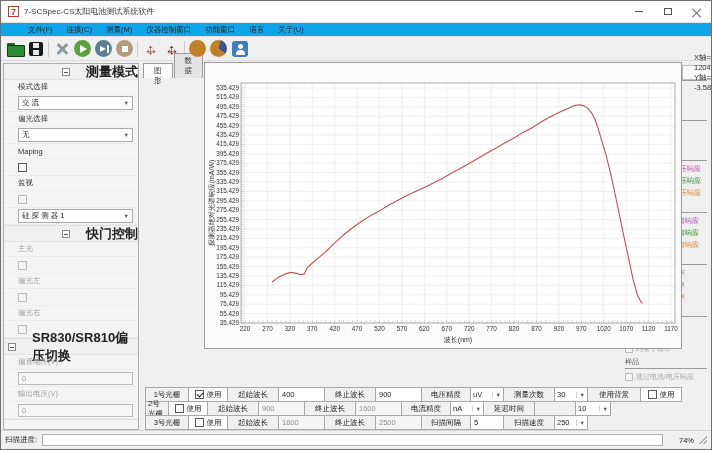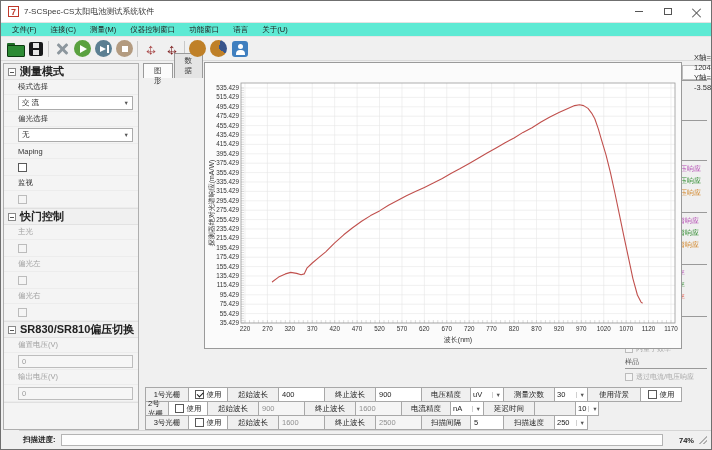--- a/index.html
+++ b/index.html
@@ -17,21 +17,21 @@
   .title-text{font-size:8px;color:#333;}
   .wctrl{margin-left:auto;display:flex;height:100%;}
   .wbtn{width:29px;height:100%;display:flex;align-items:center;justify-content:center;color:#444;}
   .glyph-min{width:8px;height:1px;background:#555;display:block;}
   .glyph-max{width:8px;height:7px;border:1px solid #555;display:block;}
   .glyph-close{position:relative;width:9px;height:9px;display:block;}
   .glyph-close::before,.glyph-close::after{content:"";position:absolute;left:4px;top:0;width:1px;height:12px;background:#555;}
   .glyph-close::before{transform:rotate(45deg);}
   .glyph-close::after{transform:rotate(-45deg);}
   
-  .menubar{height:14px;display:flex;align-items:center;background:#5eead4;padding-left:4px;border-bottom:1px solid #e5e5e5;}
+  .menubar{height:14px;display:flex;align-items:center;background:#0ea5e9;padding-left:20px;border-bottom:1px solid #e5e5e5;}
   .menu-item{padding:0 7px;font-size:7.5px;color:#222;height:100%;display:flex;align-items:center;}
   
   .toolbar{height:24px;display:flex;align-items:center;padding-left:3px;background:#f0f0f0;border-bottom:1px solid #dadada;}
   .tbtn{width:21px;height:21px;display:flex;align-items:center;justify-content:center;margin:0;}
   .tbsep{width:1px;height:16px;background:#c9c9c9;margin:0 2px;}
   .ic{position:relative;width:18px;height:18px;display:flex;align-items:center;justify-content:center;}
   .i-open::before{content:"";position:absolute;left:1px;top:3px;width:8px;height:4px;background:#1f6b26;border-radius:1px;}
   .i-open::after{content:"";position:absolute;left:1px;top:5px;width:16px;height:10px;background:#2c8a34;border:1px solid #0d3b12;border-radius:1px;}
   .i-save::before{content:"";position:absolute;left:2px;top:2px;width:14px;height:14px;background:#18191b;border-radius:2px;}
   .i-save::after{content:"";position:absolute;left:6px;top:3px;width:6px;height:5px;background:#e6e6e6;box-shadow:0 7px 0 0 #e6e6e6;}
@@ -58,21 +58,21 @@
   .i-user::after{content:"";position:absolute;width:9px;height:5px;background:#fff;border-radius:4px 4px 0 0;bottom:2px;left:4px;}
   
   .main{display:flex;height:371px;padding:2px;gap:3px;}
   .left-panel{width:136px;background:#f4f4f4;border:1px solid #aeaeae;overflow:hidden;}
   .right-area{flex:1;display:flex;flex-direction:column;min-width:0;}
   .upper{display:flex;height:321px;}
   .center-col{width:478px;display:flex;flex-direction:row;}
   .right-panel{flex:1;padding:4px 2px 0 5px;overflow:hidden;}
   
   .lp-section{border-bottom:1px solid #e0e0e0;}
-  .lp-head{display:flex;align-items:center;gap:4px;height:16px;padding-left:4px;font-weight:bold;font-size:11px;background:#f0f0f0;border-bottom:1px solid #e2e2e2;}
+  .lp-head{display:flex;align-items:center;gap:16px;height:16px;padding-left:4px;font-weight:bold;font-size:13px;background:#f0f0f0;border-bottom:1px solid #e2e2e2;justify-content:flex-end;}
   .collapse-box{width:8px;height:8px;border:1px solid #8a8a8a;background:#fff;position:relative;flex:none;}
   .collapse-box::before{content:"";position:absolute;left:1px;top:3px;width:4px;height:1px;background:#555;}
   .lp-row{height:15px;display:flex;align-items:center;padding:0 5px 0 14px;border-bottom:1px solid #ececec;font-size:7.5px;}
   .lp-row.ctl{height:17px;}
   .lp-label{color:#333;}
   .lp-label.dis{color:#9f9f9f;}
   .sel{flex:1;height:14px;background:#fff;border:1px solid #ababab;display:flex;align-items:center;padding:0 3px;font-size:7.5px;}
   .sel .arr{margin-left:auto;font-size:5.5px;color:#555;}
   .inp{flex:1;height:13px;background:#fff;border:1px solid #bdbdbd;display:flex;align-items:center;padding:0 3px;font-size:7.5px;}
   .inp.dis{background:#f6f6f6;color:#9c9c9c;}
@@ -93,21 +93,21 @@
   
   .grid-table{margin:4px 0 0 4px;}
   .trow{display:flex;}
   .tc{height:15px;border:1px solid #a8a8a8;margin-left:-1px;margin-top:-1px;display:flex;align-items:center;justify-content:center;font-size:7.5px;background:#f0f0f0;padding:0 2px;}
   .tc.input{background:#fff;justify-content:flex-start;padding-left:3px;}
   .tc.input.dis{background:#f5f5f5;color:#909090;}
   .tc.selectc{background:#fff;justify-content:space-between;}
   .tc.selectc .arr{font-size:5.5px;color:#555;border-left:1px solid #d0d0d0;padding-left:3px;margin-left:2px;}
   .tc.checkc{background:#fff;gap:3px;}
   
-  .statusbar{position:absolute;left:18px;right:0;bottom:0;height:19px;background:#f0f0f0;border-top:1px solid #d5d5d5;display:flex;align-items:center;padding:0 4px;gap:5px;font-weight:bold;}
+  .statusbar{position:absolute;left:0;right:0;bottom:0;height:19px;background:#f0f0f0;border-top:1px solid #d5d5d5;display:flex;align-items:center;padding:0 4px;gap:5px;}
   .sb-label{font-size:7.5px;color:#222;flex:none;}
   .progress{flex:1;height:12px;border:1px solid #b4b4b4;background:#fdfdfd;}
   .sb-value{font-size:7.5px;color:#222;flex:none;width:26px;text-align:right;}
   .grip{width:8px;height:8px;flex:none;background:
     linear-gradient(135deg,transparent 50%,#b0b0b0 50%,#b0b0b0 60%,transparent 60%,transparent 75%,#b0b0b0 75%,#b0b0b0 85%,transparent 85%);}
   svg text{font-family:"Liberation Sans","DejaVu Sans",sans-serif;}
 </style>
 </head>
 <body>
 
@@ -205,20 +205,26 @@
             <span class="lp-label">Maping</span>
           </div>
           <div class="lp-row ctl">
             <span class="cb"></span>
           </div>
           <div class="lp-row">
             <span class="lp-label">监视</span>
           </div>
           <div class="lp-row ctl">
             <span class="cb dis"></span>
+          </div>
+          <div class="lp-row ctl">
+            <div class="sel">
+              <span>硅 探 测 器 1</span>
+              <span class="arr">▼</span>
+            </div>
           </div>
         </div>
         <div class="lp-section">
           <div class="lp-head">
             <span class="collapse-box"></span>
             <span>快门控制</span>
           </div>
           <div class="lp-row">
             <span class="lp-label dis">主光</span>
           </div>
@@ -680,21 +686,21 @@
             <div class="tc" style="width: 52px;">起始波长</div>
             <div class="tc input dis" style="width: 47px;">900</div>
             <div class="tc" style="width: 52px;">终止波长</div>
             <div class="tc input dis" style="width: 47px;">1600</div>
             <div class="tc" style="width: 50px;">电流精度</div>
             <div class="tc selectc" style="width: 34px;">
               <span>nA</span>
               <span class="arr">▼</span>
             </div>
             <div class="tc" style="width: 52px;">延迟时间</div>
-            <div class="tc selectc" style="width: 24px; margin-left: 40px;">
+            <div class="tc selectc" style="width: 36px; margin-left: 40px;">
               <span>10</span>
               <span class="arr">▼</span>
             </div>
           </div>
           <div class="trow">
             <div class="tc" style="width: 44px;">3号光栅</div>
             <div class="tc checkc" style="width: 40px;">
               <span class="cb"></span>
               <span>使用</span>
             </div>

